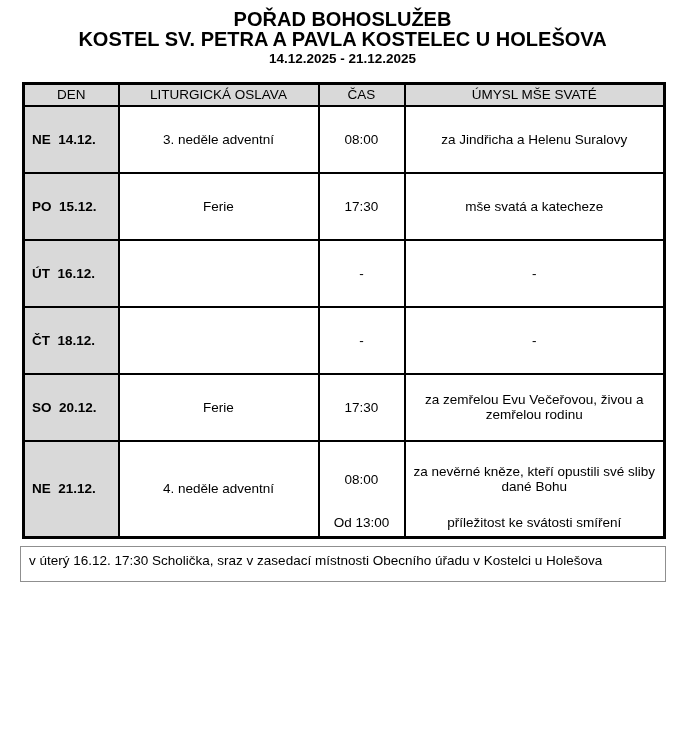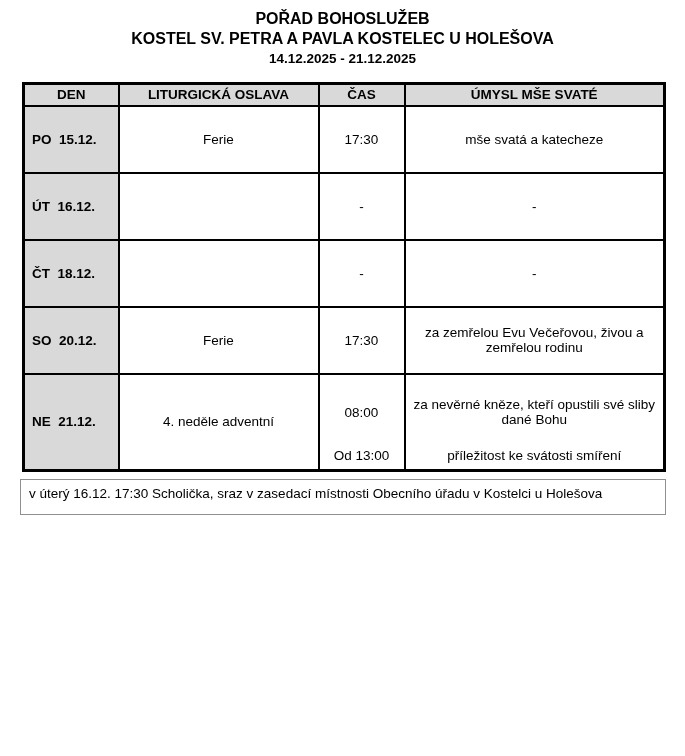--- a/index.html
+++ b/index.html
@@ -9,41 +9,41 @@
     background: #ffffff;
     width: 685px;
     height: 756px;
     font-family: "Liberation Sans", sans-serif;
     color: #000000;
     overflow: hidden;
   }
   .page { width: 685px; height: 756px; padding-top: 9px; }
 
   .titles { text-align: center; }
-  .title-line   { font-size: 16px; font-weight: bold; line-height: 20px; }
+  .title-line   { font-size: 20px; font-weight: bold; line-height: 20px; }
   .date-line    { font-size: 13.5px; font-weight: bold; line-height: 20px; }
 
   table.schedule {
     border-collapse: collapse;
     table-layout: fixed;
     width: 641px;
     margin: 13px 0 0 22px;
     border: 3px solid #000;
   }
   .schedule th, .schedule td {
     border: 2px solid #000;
     font-size: 13.5px;
     text-align: center;
     vertical-align: middle;
     padding: 2px 4px;
     overflow: hidden;
   }
   .schedule th {
     background: #d9d9d9;
-    font-weight: bold;
+    font-weight: normal;
     height: 22px;
     padding: 1px 4px;
   }
   td.den {
     background: #d9d9d9;
     font-weight: bold;
     text-align: left;
     padding-left: 7px;
     white-space: pre-wrap;
   }
@@ -96,20 +96,26 @@
     <thead>
       <tr>
         <th>DEN</th>
         <th>LITURGICKÁ OSLAVA</th>
         <th>ČAS</th>
         <th>ÚMYSL MŠE SVATÉ</th>
       </tr>
     </thead>
     <tbody>
       <tr class="row">
+        <td class="den">NE  14.12.</td>
+        <td>3. neděle adventní</td>
+        <td>08:00</td>
+        <td>za Jindřicha a Helenu Suralovy</td>
+      </tr>
+      <tr class="row">
         <td class="den">PO  15.12.</td>
         <td>Ferie</td>
         <td>17:30</td>
         <td>mše svatá a katecheze</td>
       </tr>
       <tr class="row">
         <td class="den">ÚT  16.12.</td>
         <td></td>
         <td>-</td>
         <td>-</td>

